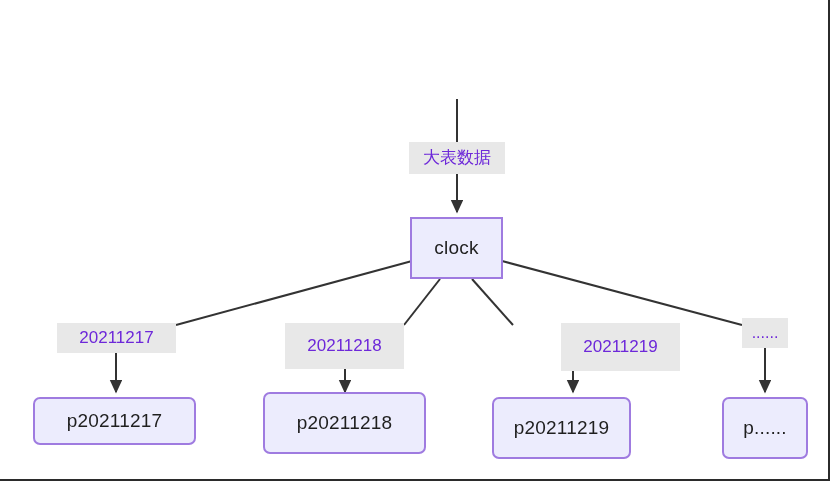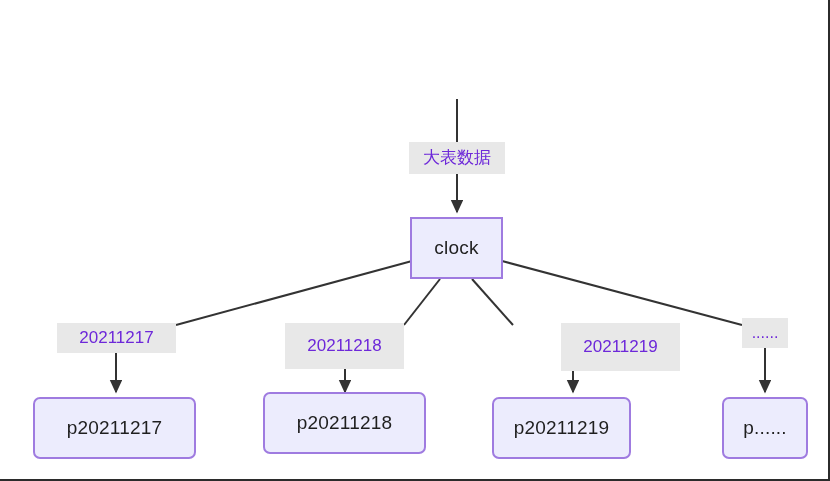--- a/index.html
+++ b/index.html
@@ -89,21 +89,21 @@
     left: 409px;
     top: 142px;
     width: 96px;
     height: 32px;
   }
   #label-d1 { left: 57px;  top: 323px; width: 119px; height: 30px; }
   #label-d2 { left: 285px; top: 323px; width: 119px; height: 46px; text-align: center; }
   #label-d3 { left: 513px; top: 323px; width: 119px; height: 48px; margin-left: 48px; }
   #label-d4 { left: 742px; top: 318px; width: 46px;  height: 30px; font-size: 16px; }
 
-  #node-p1 { left: 33px;  top: 397px; width: 163px; height: 62px; }
+  #node-p1 { left: 33px;  top: 397px; width: 163px; height: 48px; }
   #node-p2 { left: 263px; top: 392px; width: 163px; height: 62px; }
   #node-p3 { left: 492px; top: 397px; width: 139px; height: 62px; }
   #node-p4 { left: 722px; top: 397px; width: 86px;  height: 62px; }
 </style>
 </head>
 <body>
 
 <div id="page">
 
   <svg id="edges" viewBox="0 0 830 481" width="830" height="481" xmlns="http://www.w3.org/2000/svg">

